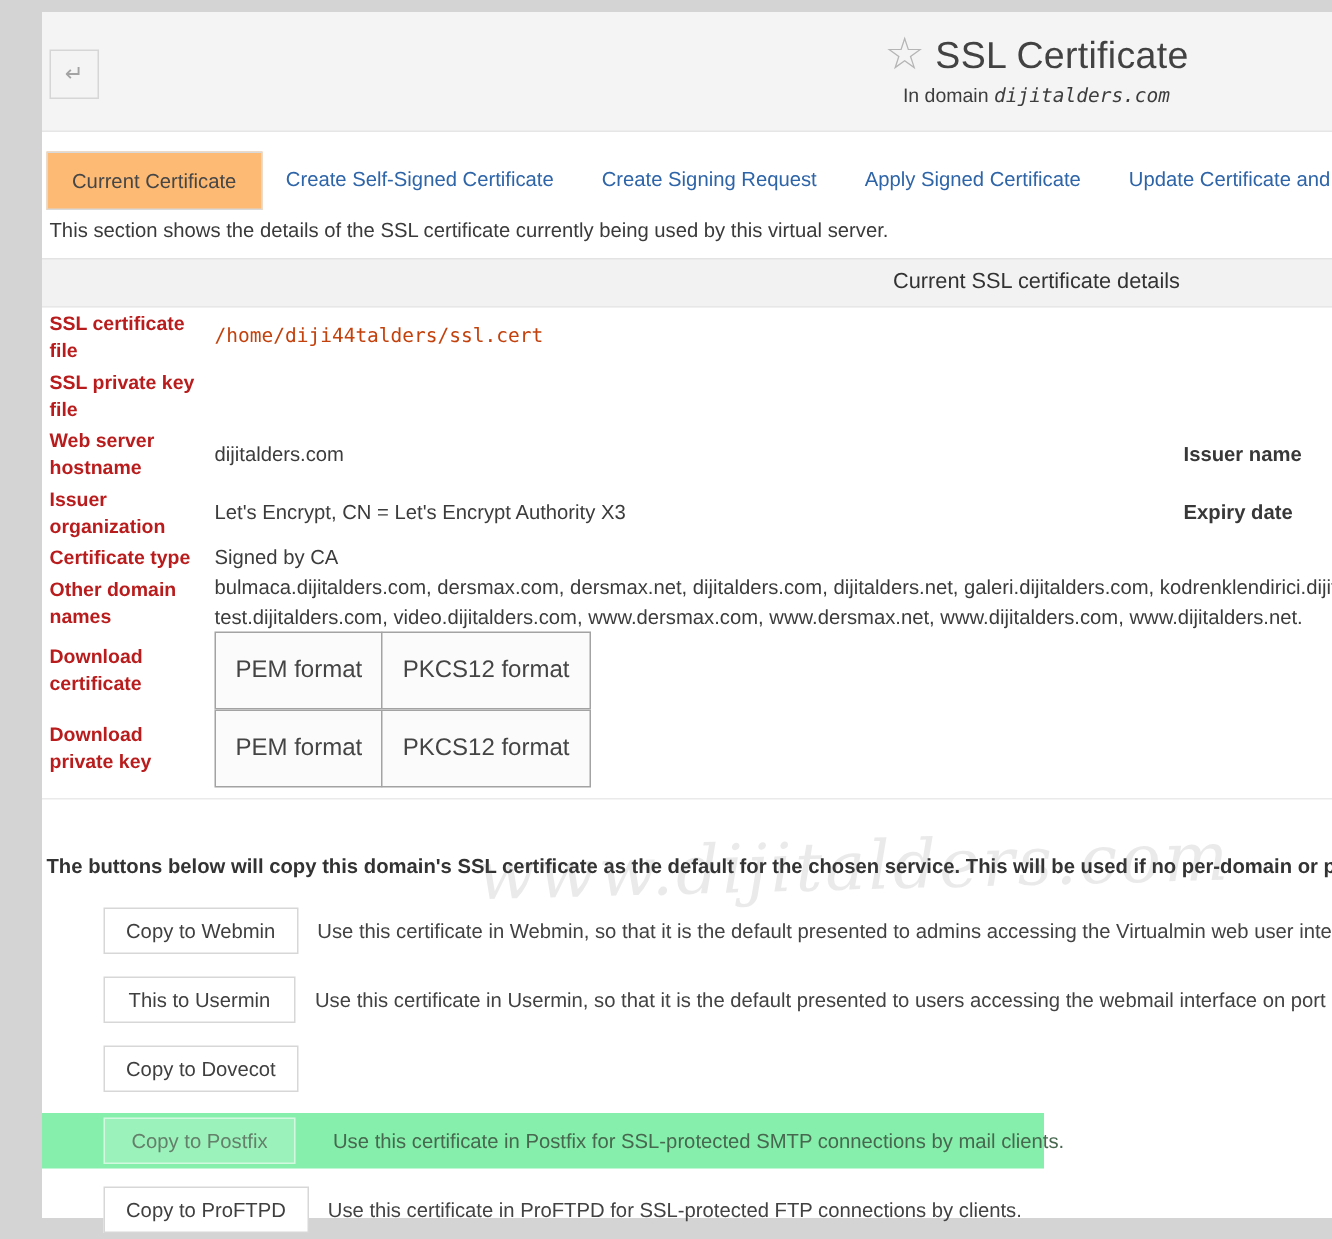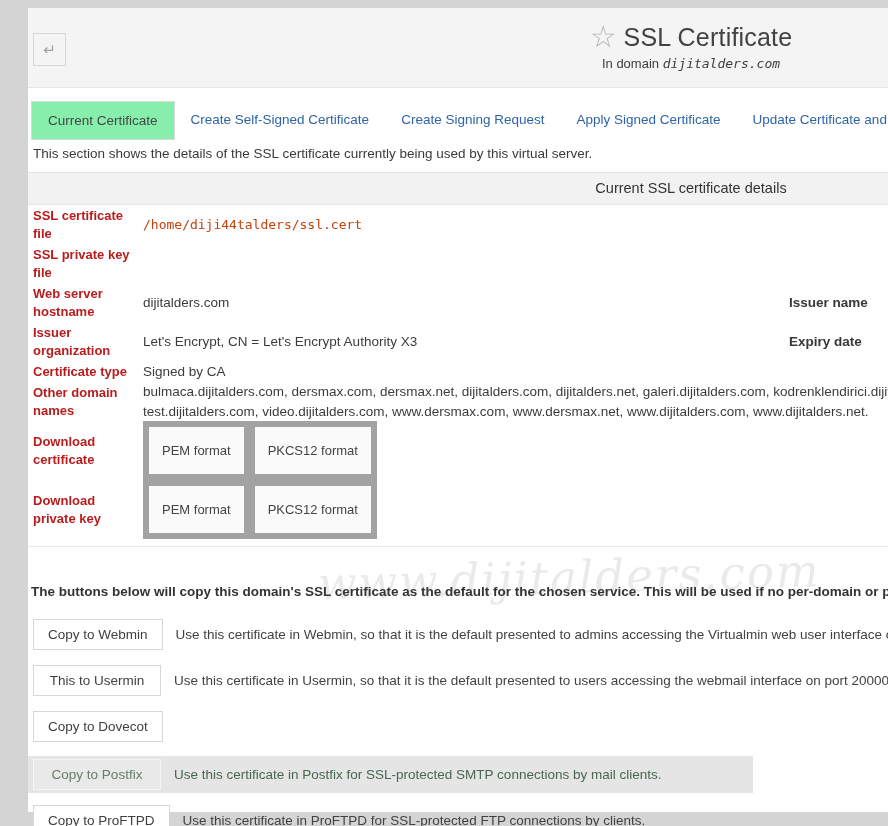--- a/index.html
+++ b/index.html
@@ -32,21 +32,21 @@
   }
   .hdr-title-line { display:flex; align-items:center; justify-content:center; }
   .star { font-size:30px; color:#b5b5b5; margin-right:7px; line-height:1; }
   .page-title { font-size:25px; color:#424242; font-weight:400; letter-spacing:0.2px; }
   .hdr-sub { margin-top:4px; font-size:13px; color:#3d3d3d; }
   .mono-it { font-family:"DejaVu Sans Mono", monospace; font-style:italic; }
   
   .tabs { display:flex; margin:13px 0 0 3px; align-items:flex-start; }
   .tab { padding:11px 16px; font-size:13.5px; color:#2e64a8; cursor:pointer; white-space:nowrap; }
   .tab.active {
-    border:1px solid #d9d9d9; background:#86efac; color:#464646; cursor:default;
+    border:1px solid #d9d9d9; background:#fdba74; color:#464646; cursor:default;
   }
   
   .intro { margin:6px 0 11px 5px; font-size:13.5px; color:#3a3a3a; }
   
   .dtable { border-bottom:1px solid #eaeaea; padding-bottom:7px; }
   .dtable-header {
     background:#f2f2f2; border-top:1px solid #e3e3e3; border-bottom:1px solid #e7e7e7;
     text-align:center; padding:7px 0 8px; font-size:14.5px; color:#333333;
   }
   .drow {
@@ -56,41 +56,42 @@
   .drow.tall { min-height:39px; }
   .drow.short { min-height:21px; }
   .drow:first-of-type { margin-top:4px; }
   .dlabel { font-weight:bold; font-size:13px; line-height:18px; color:#b91c1c; padding-right:10px; }
   .dvalue { font-size:13.5px; color:#3c3c3c; white-space:nowrap; overflow:visible; }
   .dvalue.mono { font-family:"DejaVu Sans Mono", monospace; font-size:13px; color:#c2410c; }
   .dlabel-right { font-weight:bold; font-size:13.5px; color:#383838; }
   .domain-line { font-size:13.5px; line-height:19.5px; white-space:nowrap; }
   .btn-group { display:flex; }
   .fmt-btn {
-    border:6px solid #a3a3a3; background:#fbfbfb; color:#444444;
-    font-size:13px; padding:16px 13px; cursor:pointer; font-family:inherit;
+    border:1px solid #a3a3a3; background:#fbfbfb; color:#444444;
+    font-size:16px; padding:16px 13px; cursor:pointer; font-family:inherit;
   }
   .fmt-btn + .fmt-btn { margin-left:-1px; }
   
   .copy-heading {
     margin:37px 0 19px 3px; font-size:13.5px; font-weight:bold; color:#333333;
     white-space:nowrap;
   }
   .service-row {
     display:flex; align-items:center; margin-bottom:14px; padding:0 0 0 5px;
     min-height:32px;
   }
   .service-row.highlighted {
-    background:#e5e5e5; width:725px; padding-top:3px; padding-bottom:3px;
+    background:#86efac; width:668px; padding-top:3px; padding-bottom:3px;
     margin-bottom:11px;
+    gap:12px;
   }
   .copy-btn {
     border:1px solid #d7d7d7; background:#ffffff; color:#3f3f3f;
     font-size:13.5px; padding:7px 14px; min-width:128px; text-align:center;
-    cursor:pointer; font-family:inherit; white-space:nowrap;
+    cursor:pointer; font-family:inherit; white-space:nowrap;margin-left:36px;
   }
   .service-row.highlighted .copy-btn {
     background:rgba(255,255,255,0.18); border-color:rgba(255,255,255,0.55);
     color:#64806a;
   }
   .service-desc { margin-left:13px; font-size:13.5px; color:#424242; white-space:nowrap; }
   .service-row.highlighted .service-desc { color:#47684f; }
   
   .watermark {
     position:absolute; left:318px; top:552px; width:420px;

